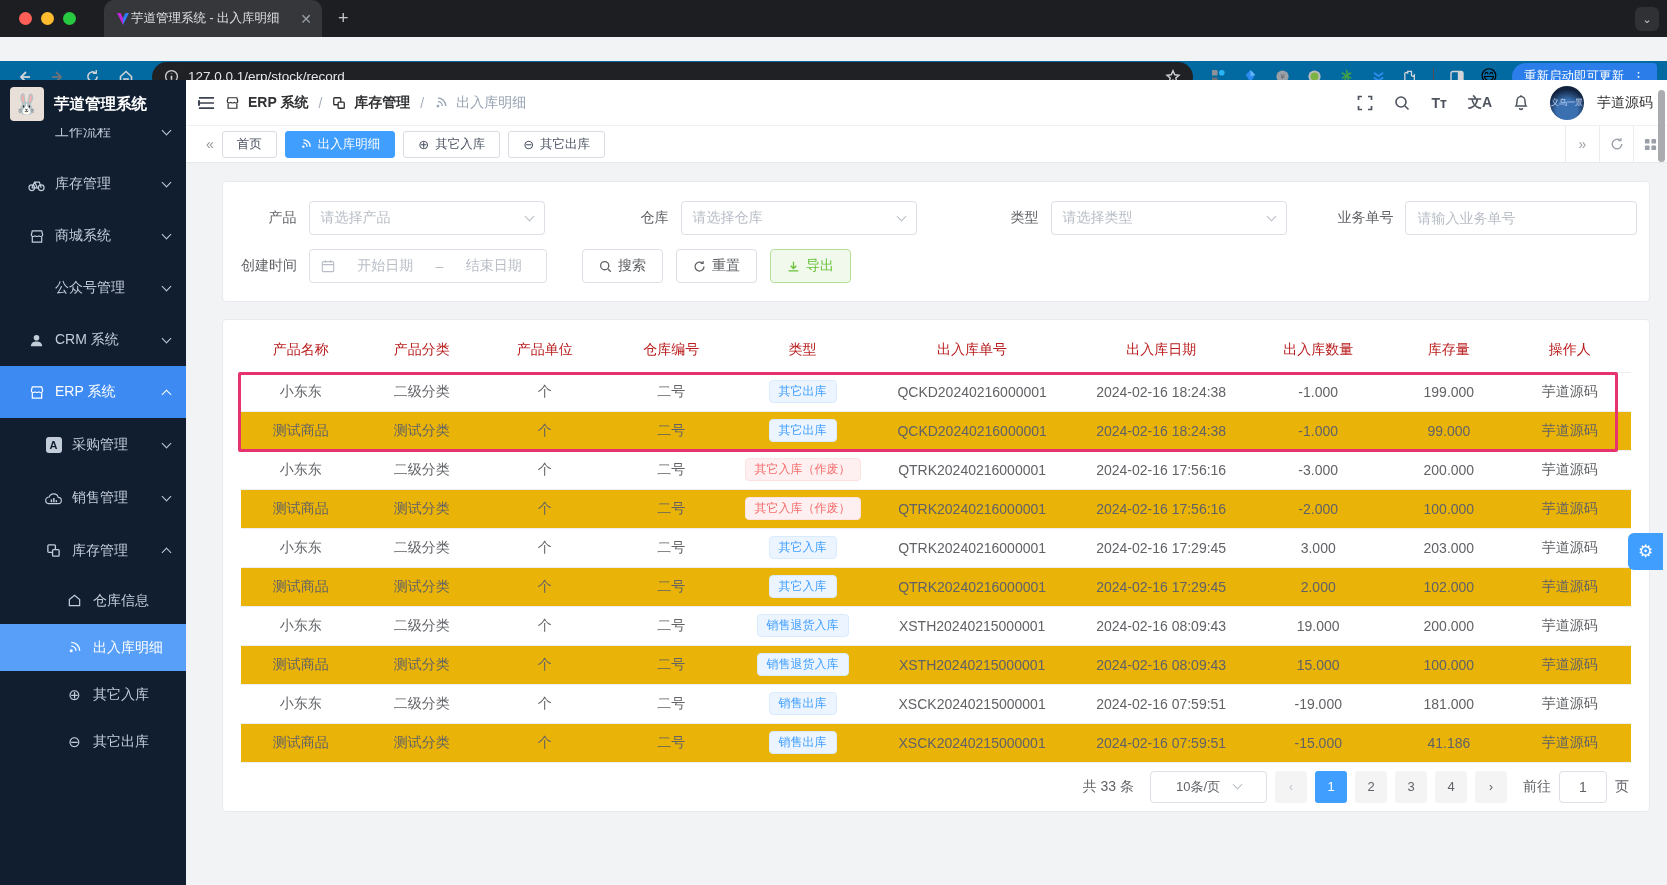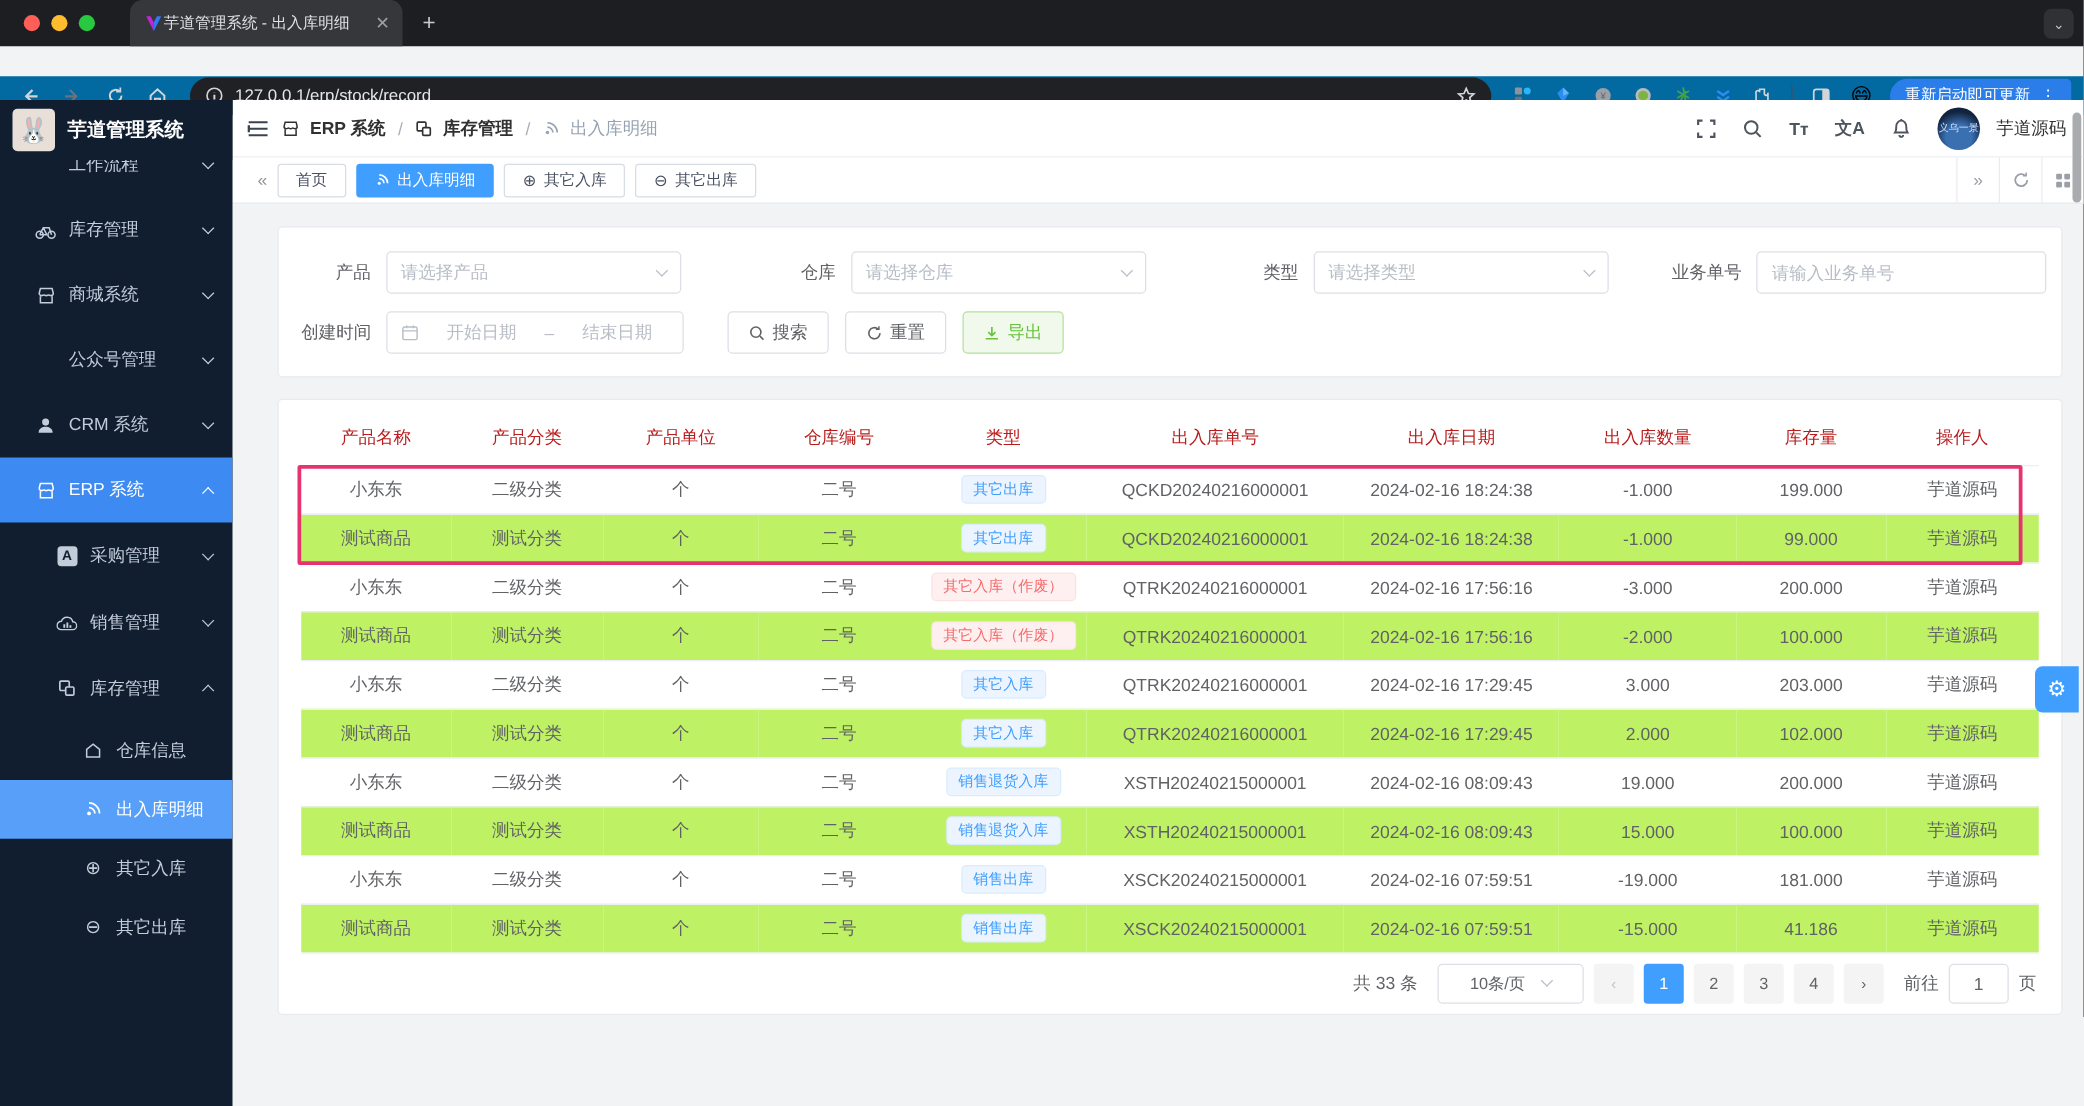--- a/index.html
+++ b/index.html
@@ -91,21 +91,21 @@
   .gap1 { margin-left:62px; } .gap2 { margin-left:60px; } .gap3 { margin-left:33px; }
   .btn { height:34px; border:1px solid #dcdfe6; border-radius:4px; background:#fff; color:#606266; font-size:14px; display:flex; align-items:center; gap:6px; padding:0 16px; margin-right:13px; cursor:pointer; }
   .btn .bic { display:flex; }
   .btn.export { background:#f0f9eb; border-color:#b3e19d; color:#67c23a; }
 
   
   .table-card { position:relative; padding:8px 18px 0 18px; }
   table { width:100%; border-collapse:collapse; table-layout:fixed; }
   th { height:44px; font-size:14px; color:#b91c1c; font-weight:normal; text-align:center; border-bottom:1px solid #ebeef5; }
   td { height:39px; font-size:14px; color:#606266; text-align:center; border-bottom:1px solid #ebeef5; white-space:nowrap; }
-  tr.striped td { background:#bef264; }
+  tr.striped td { background:#eab308; }
   .tag { display:inline-block; font-size:12px; padding:3px 9px; border-radius:4px; line-height:1.3; }
   .tag.blue { color:#409eff; background:#ecf5ff; border:1px solid #d9ecff; }
   .tag.red { color:#f56c6c; background:#fef0f0; border:1px solid #fde2e2; }
   .row-highlight { position:absolute; left:15px; right:31px; top:52px; height:80px; border:3px solid #e6326e; border-radius:2px; pointer-events:none; z-index:6; }
 
   
   .pgn { display:flex; align-items:center; justify-content:flex-end; height:48px; gap:8px; font-size:14px; color:#606266; padding-right:2px; }
   .pgn .total { margin-right:8px; }
   .psel { width:117px; height:32px; border:1px solid #dcdfe6; border-radius:4px; display:flex; align-items:center; justify-content:center; gap:14px; color:#606266; font-size:13px; }
   .psel .schev { width:7px; height:7px; border-right:1.3px solid #b8bdc6; border-bottom:1.3px solid #b8bdc6; transform:rotate(45deg); margin-top:-4px; }

